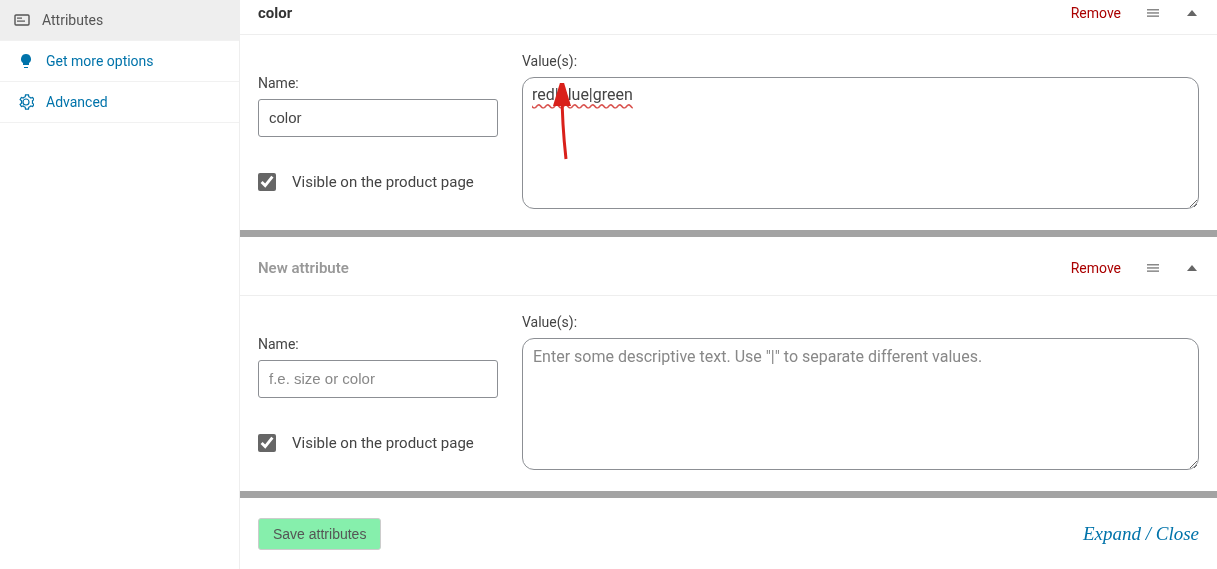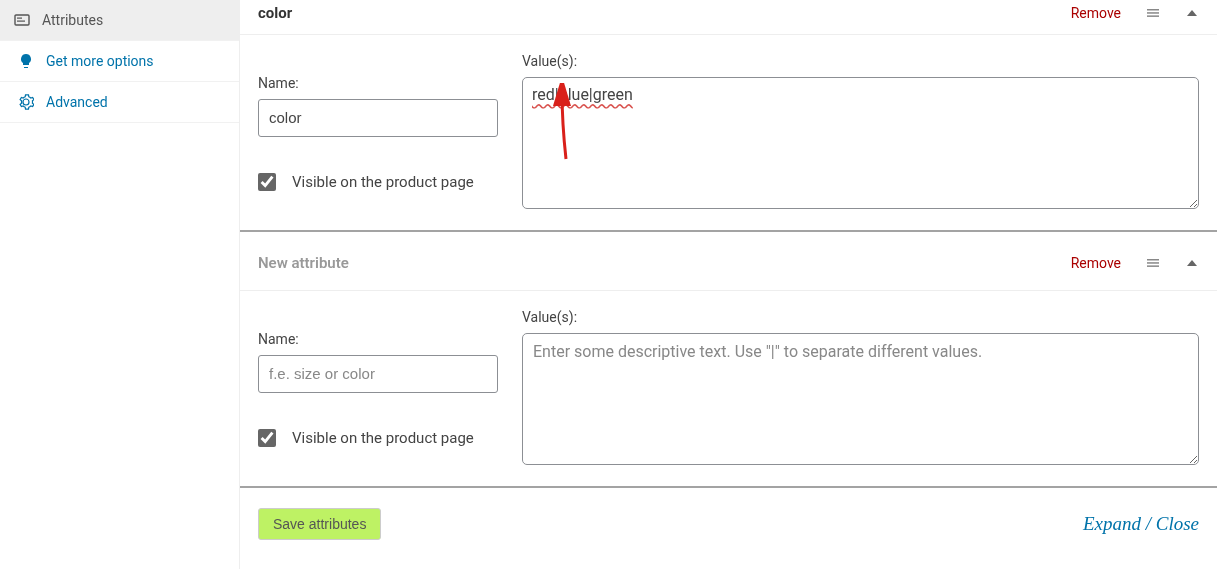--- a/index.html
+++ b/index.html
@@ -42,21 +42,21 @@
     justify-content: center;
   }
   .sidebar .item.active .icon { color: #555; }
   .sidebar .item:not(.active) .icon { color: #0073aa; }
   .main {
     flex: 1;
     overflow-y: auto;
     background: #fff;
   }
   .attr-block {
-    border-bottom: 2px solid #a3a3a3;
+    border-bottom: 7px solid #a3a3a3;
   }
   .attr-header {
     display: flex;
     align-items: center;
     justify-content: space-between;
     padding: 4px 18px 12px 18px;
     border-bottom: 1px solid #eee;
   }
   .attr-header.second {
     padding-top: 22px;
@@ -114,21 +114,21 @@
     border-radius: 3px;
     font-size: 15px;
     background: #fff;
     color: #444;
   }
   .textarea {
     width: 100%;
     height: 132px;
     padding: 8px 10px;
     border: 1px solid #8c8f94;
-    border-radius: 5px;
+    border-radius: 12px;
     font-size: 16px;
     background: #fff;
     color: #444;
     resize: both;
     font-family: inherit;
   }
   .textarea::placeholder, .text-input::placeholder { color: #888; }
   .spellwave {
     text-decoration-line: underline;
     text-decoration-style: wavy;
@@ -150,21 +150,21 @@
     font-size: 15px;
     color: #444;
   }
   .footer-row {
     display: flex;
     justify-content: space-between;
     align-items: center;
     padding: 20px 18px 18px 18px;
   }
   .save-btn {
-    background: #bef264;
+    background: #86efac;
     border: 1px solid #ccc;
     border-radius: 3px;
     padding: 7px 14px;
     font-size: 14px;
     color: #555;
     cursor: pointer;
   }
   .expand-close { font-size: 19px; font-family: Liberation Serif, serif; }
   .expand-close a { color: #0073aa; font-style: italic; cursor: pointer; }
   .expand-close .sep { color: #0073aa; font-style: italic; }

